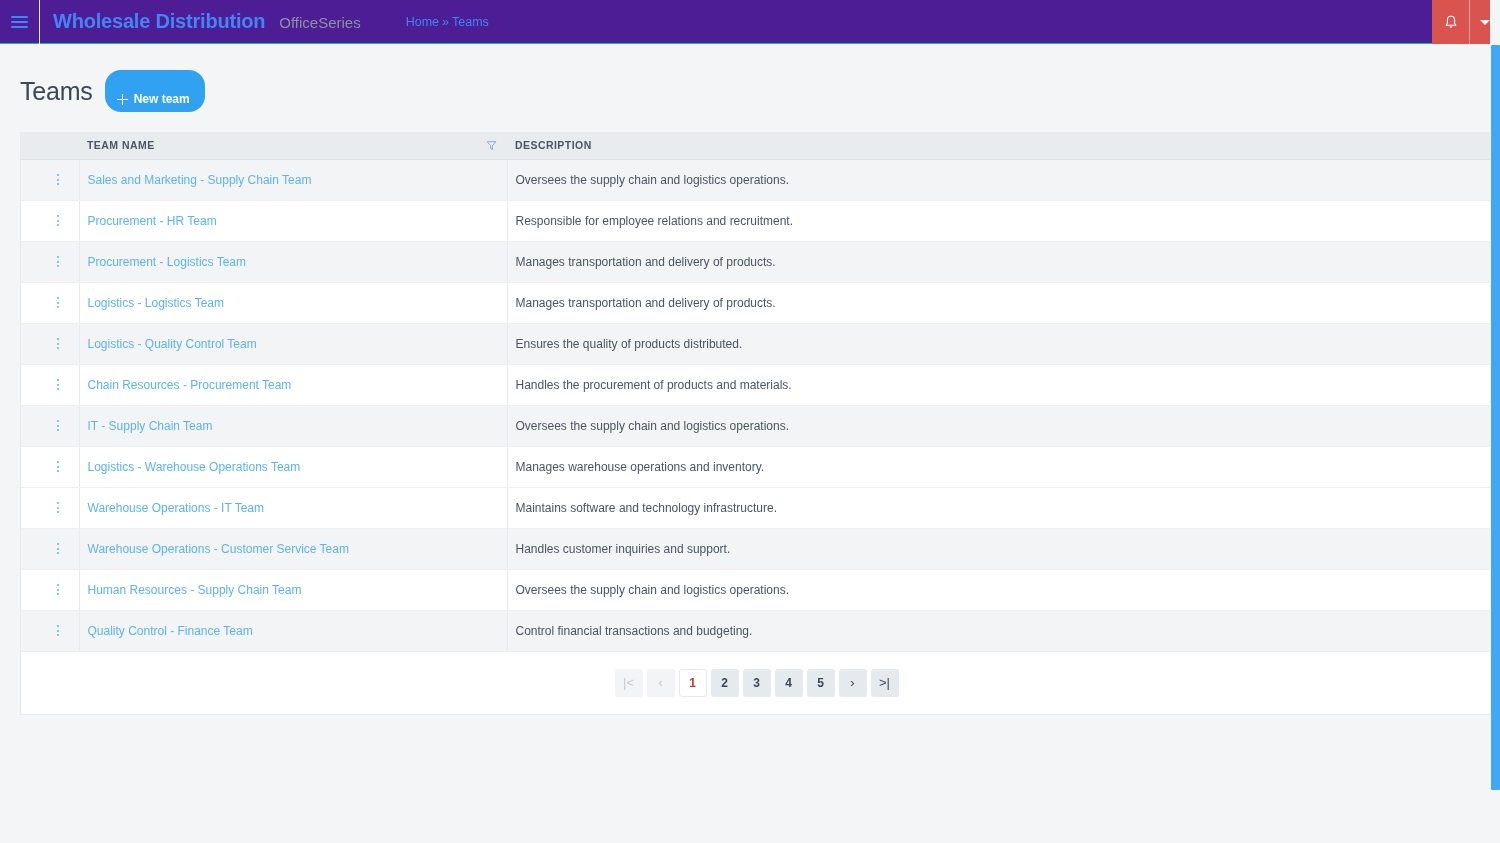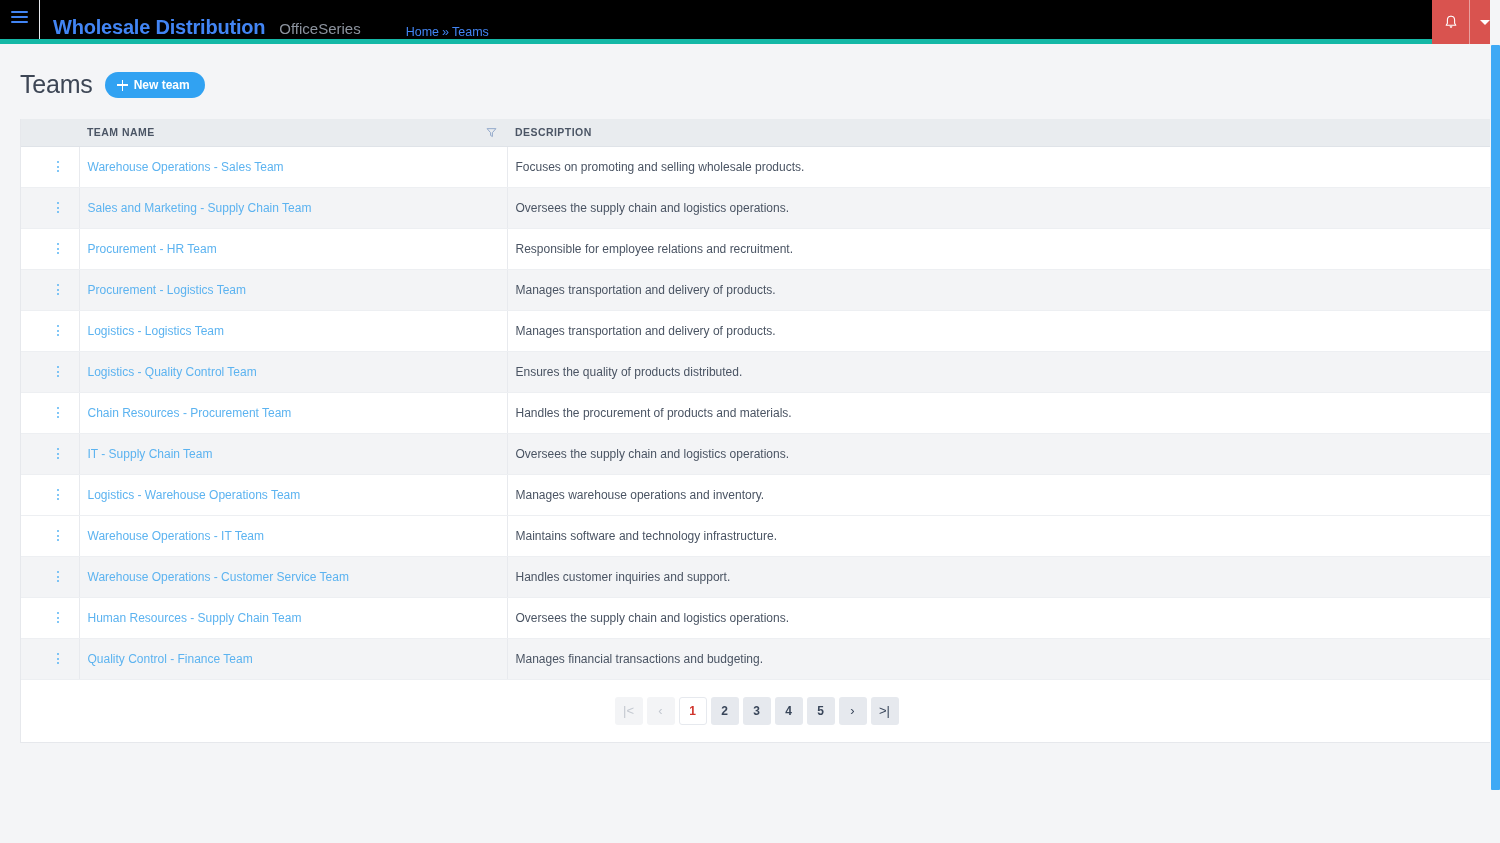--- a/index.html
+++ b/index.html
@@ -15,24 +15,24 @@
     font-family: "Liberation Sans", sans-serif;
     background: #f4f5f7;
     color: #3f4a5a;
     -webkit-font-smoothing: antialiased;
   }
 
   
   .topbar {
     position: relative;
     height: 44px;
-    background: #000000;
-    display: flex;
-    align-items: flex-end;
-    border-bottom: 5px solid #14b8a6;
+    background: #4c1d95;
+    display: flex;
+    align-items: center;
+    border-bottom: 1px solid #14b8a6;
   }
 
   .hamburger-btn {
     width: 40px;
     height: 44px;
     display: flex;
     flex-direction: column;
     align-items: center;
     justify-content: center;
     gap: 3px;
@@ -137,21 +137,21 @@
     letter-spacing: -0.2px;
   }
   .new-btn {
     display: inline-flex;
     align-items: flex-end;
     gap: 6px;
     background: #31a2f2;
     color: #ffffff;
     border: none;
     border-radius: 16px;
-    padding: 7px 15px 7px 12px;
+    padding: 23px 15px 7px 12px;
     font-size: 12px;
     font-weight: bold;
     font-family: "Liberation Sans", sans-serif;
     cursor: pointer;
     line-height: 1;
   }
   .plus-icon {
     position: relative;
     width: 11px;
     height: 11px;
@@ -372,33 +372,20 @@
                 <path d="M1.2 1.8 L10.8 1.8 L7 6.2 L7 10.4 L5 9.2 L5 6.2 Z" fill="none" stroke="#8ba3c7" stroke-width="1" stroke-linejoin="round"></path>
               </svg>
             </div>
           </th>
           <th class="col-desc">
             <span>DESCRIPTION</span>
           </th>
         </tr>
       </thead>
       <tbody id="grid-body">
-          <tr class="odd">
-            <td class="cell-menu">
-              <div class="kebab-box">
-                <div class="kebab-dots">
-                  <i style="display: block; width: 2px; height: 2px; background: rgb(87, 180, 245); border-radius: 50%;"></i>
-                  <i style="display: block; width: 2px; height: 2px; background: rgb(87, 180, 245); border-radius: 50%;"></i>
-                  <i style="display: block; width: 2px; height: 2px; background: rgb(87, 180, 245); border-radius: 50%;"></i>
-                </div>
-              </div>
-            </td>
-            <td class="cell-name"><a class="team-link">Warehouse Operations - Sales Team</a></td>
-            <td class="cell-desc"><span class="desc-text">Focuses on promoting and selling wholesale products.</span></td>
-          </tr>
           <tr class="even">
             <td class="cell-menu">
               <div class="kebab-box">
                 <div class="kebab-dots">
                   <i style="display: block; width: 2px; height: 2px; background: rgb(87, 180, 245); border-radius: 50%;"></i>
                   <i style="display: block; width: 2px; height: 2px; background: rgb(87, 180, 245); border-radius: 50%;"></i>
                   <i style="display: block; width: 2px; height: 2px; background: rgb(87, 180, 245); border-radius: 50%;"></i>
                 </div>
               </div>
             </td>
@@ -539,21 +526,21 @@
             <td class="cell-menu">
               <div class="kebab-box">
                 <div class="kebab-dots">
                   <i style="display: block; width: 2px; height: 2px; background: rgb(87, 180, 245); border-radius: 50%;"></i>
                   <i style="display: block; width: 2px; height: 2px; background: rgb(87, 180, 245); border-radius: 50%;"></i>
                   <i style="display: block; width: 2px; height: 2px; background: rgb(87, 180, 245); border-radius: 50%;"></i>
                 </div>
               </div>
             </td>
             <td class="cell-name"><a class="team-link">Quality Control - Finance Team</a></td>
-            <td class="cell-desc"><span class="desc-text">Manages financial transactions and budgeting.</span></td>
+            <td class="cell-desc"><span class="desc-text">Control financial transactions and budgeting.</span></td>
           </tr>
         </tbody>
       <tfoot>
         <tr class="pager-row">
           <td colspan="3">
             <div class="pager" id="pager">
                 <div class="pg arrow disabled">|&lt;</div>
                 <div class="pg arrow disabled">‹</div>
                 <div class="pg active">1</div>
                 <div class="pg">2</div>

